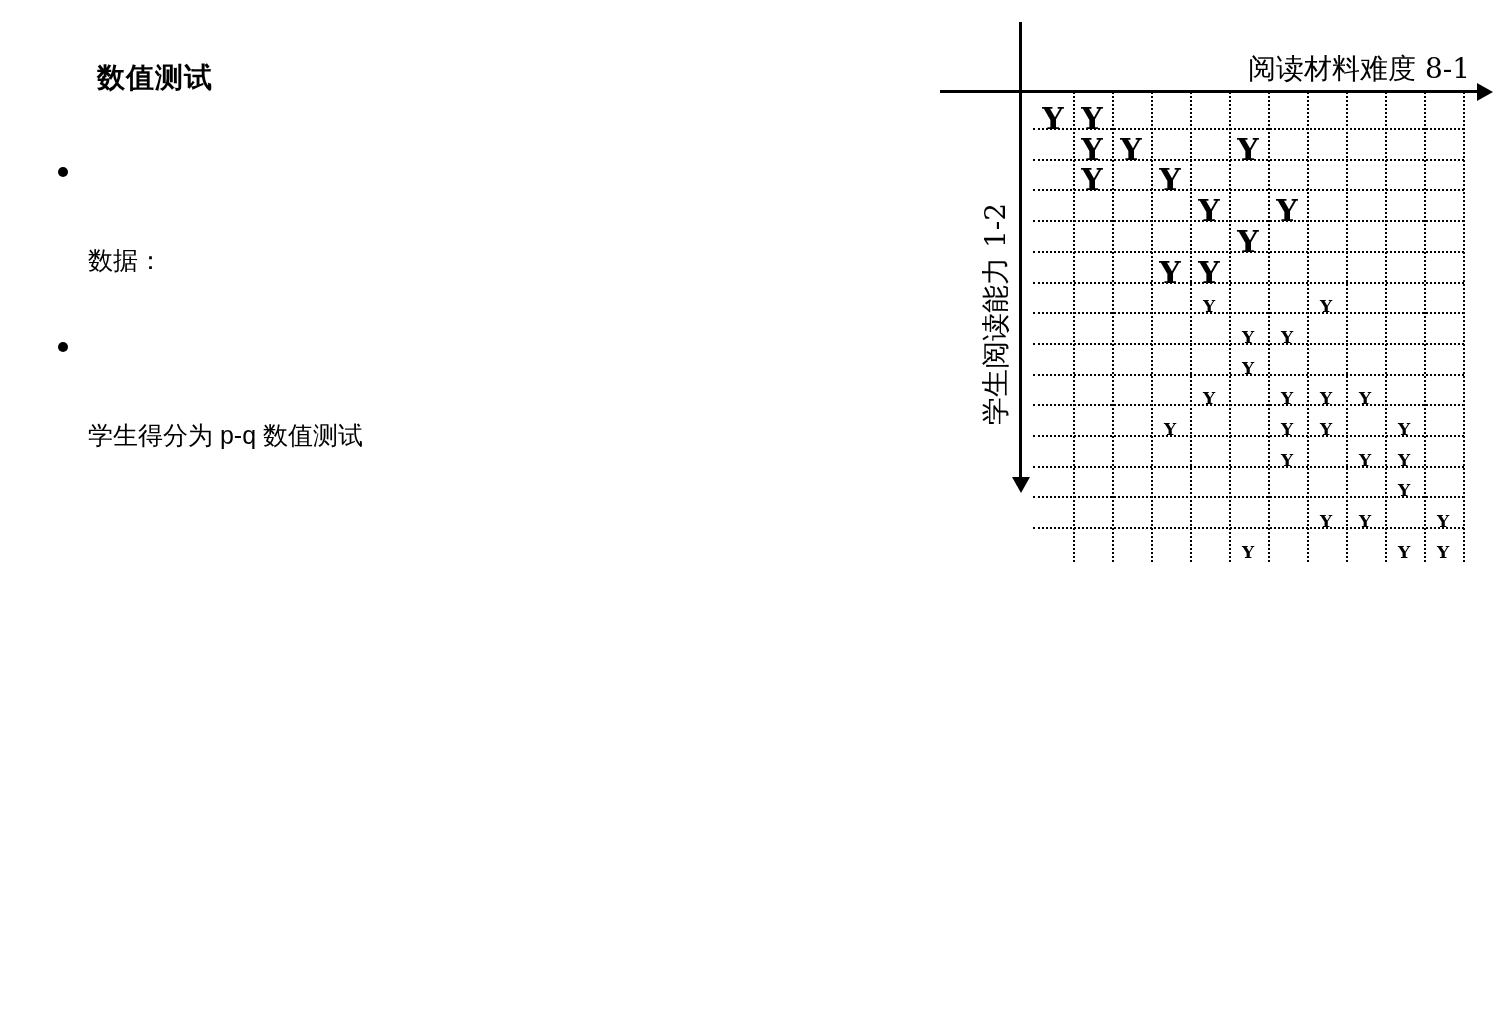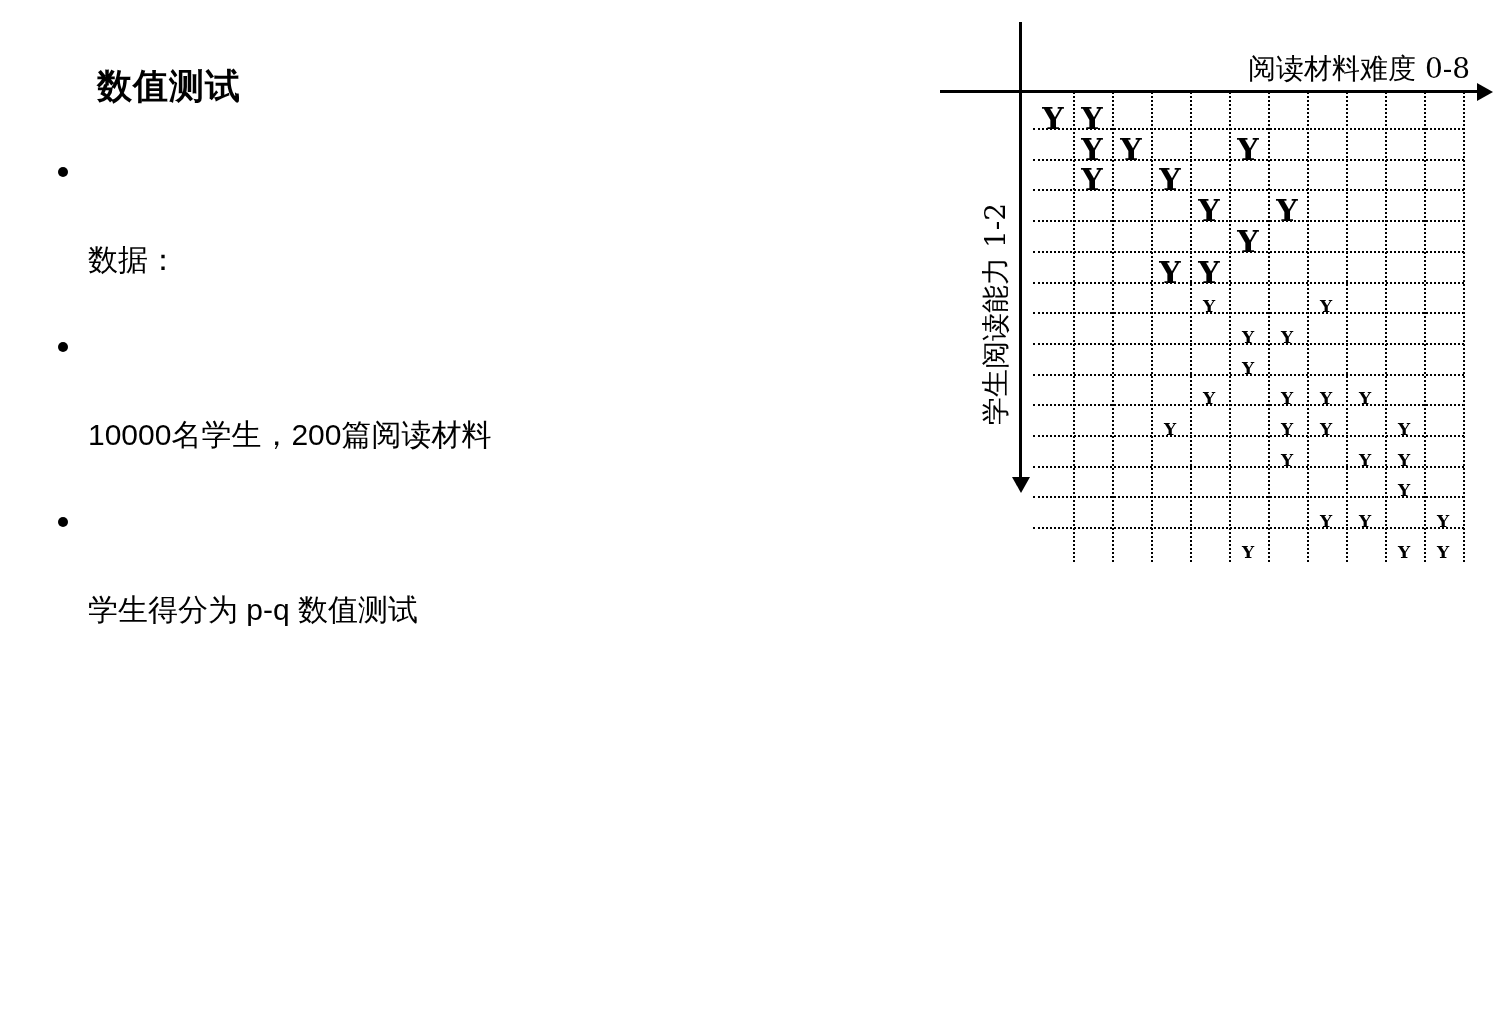--- a/index.html
+++ b/index.html
@@ -15,39 +15,39 @@
     color: #000000;
     font-family: "Liberation Sans", "DejaVu Sans", sans-serif;
     overflow: hidden;
   }
 
   
   .slide-title {
     position: absolute;
     left: 97px;
     top: 40px;
-    font-size: 35px;
+    font-size: 28px;
     font-weight: 700;
     letter-spacing: 1px;
     white-space: nowrap;
   }
   ul.bullets {
     position: absolute;
     left: 56px;
     top: 150px;
     width: 1330px;
     margin: 0;
     padding: 0;
     list-style: none;
   }
   ul.bullets li {
     position: relative;
     padding-left: 32px;
     margin: 0 0 43px 0;
-    font-size: 30px;
+    font-size: 25px;
     line-height: 44px;
     white-space: pre-line;
   }
   .bullet-dot {
     position: absolute;
     left: 2px;
     top: 17px;
     width: 10px;
     height: 10px;
     border-radius: 50%;
@@ -142,42 +142,38 @@
 <body>
 
 <div id="slide">
 
   <h1 class="slide-title">数值测试</h1>
 
   <ul class="bullets">
     <li>
       <span class="bullet-dot"></span>
       <span>数据：</span>
-    </li>
-    <li>
-      <span class="bullet-dot"></span>
-      <span>10000名学生，200篇阅读材料</span>
     </li>
     <li>
       <span class="bullet-dot"></span>
       <span>学生得分为 p-q 数值测试</span>
     </li>
     <li>
       
       
     </li>
 
   </ul>
 
   <div>
     <div class="axis-line-h"></div>
     <div class="axis-arrow-right"></div>
     <div class="axis-line-v"></div>
     <div class="axis-arrow-down"></div>
-    <div class="x-axis-label">阅读材料难度 0-8</div>
+    <div class="x-axis-label">阅读材料难度 8-1</div>
     <div class="y-axis-label">学生阅读能力 1-2</div>
     <div class="grid">
         <div class="gridline-h" style="top: 36px;"></div>
         <div class="gridline-h" style="top: 66.7px;"></div>
         <div class="gridline-h" style="top: 97.4px;"></div>
         <div class="gridline-h" style="top: 128.1px;"></div>
         <div class="gridline-h" style="top: 158.8px;"></div>
         <div class="gridline-h" style="top: 189.5px;"></div>
         <div class="gridline-h" style="top: 220.2px;"></div>
         <div class="gridline-h" style="top: 250.9px;"></div>

